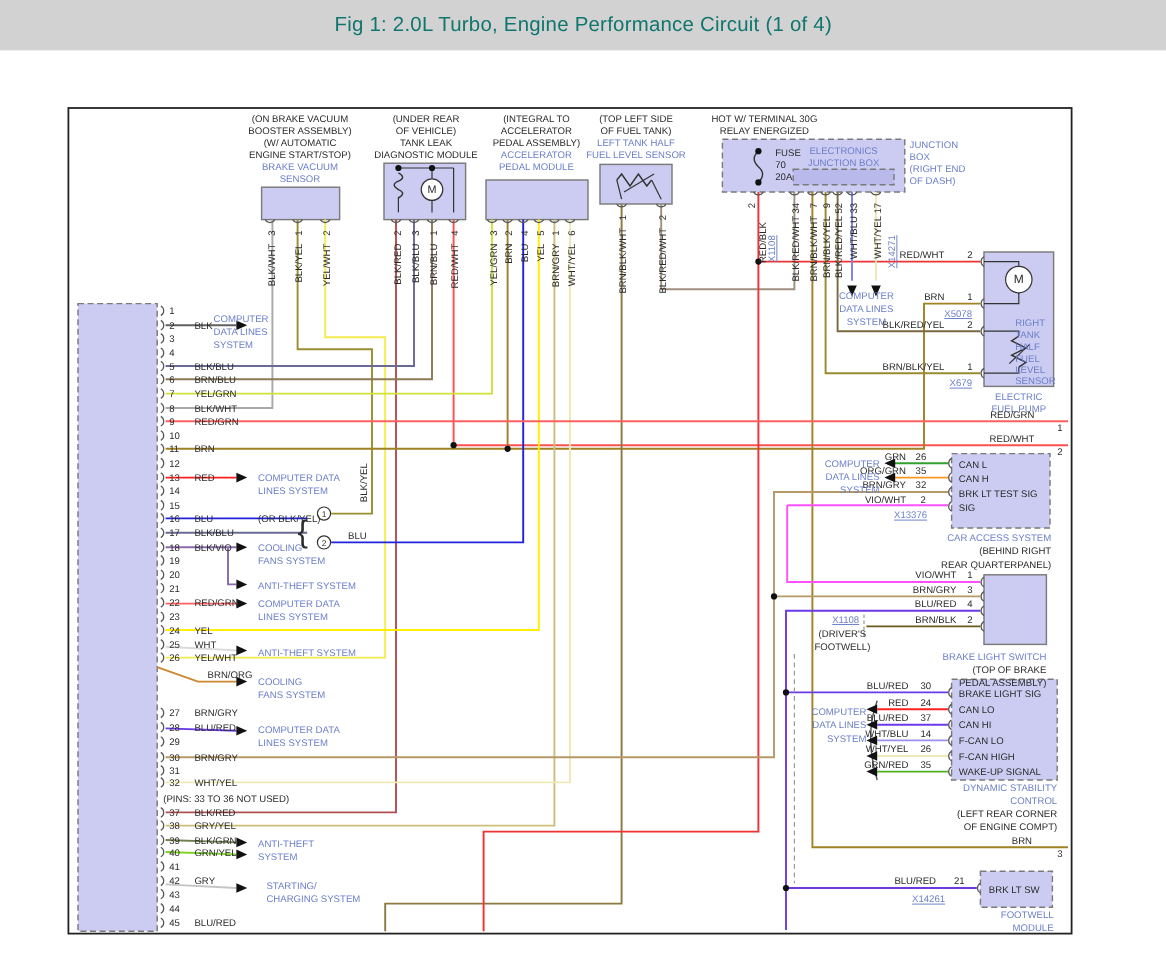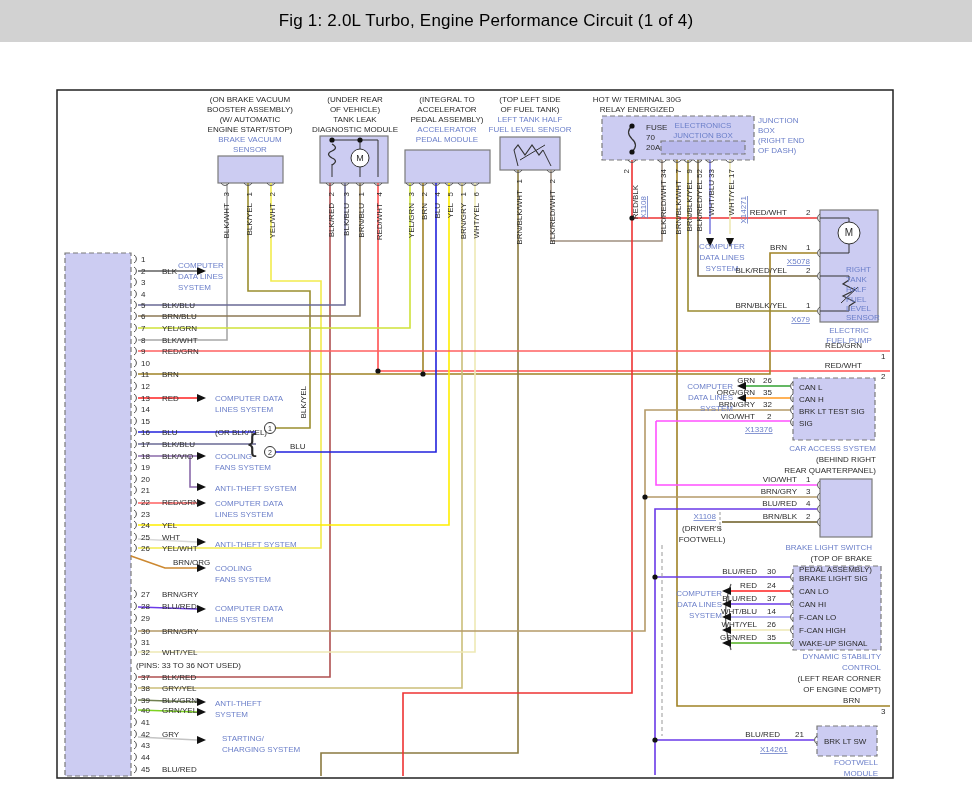--- a/index.html
+++ b/index.html
@@ -1,20 +1,20 @@
 <!DOCTYPE html>
 <html><head>
 <meta charset="utf-8">
 <style>
   html,body{margin:0;padding:0;background:#fff;}
   .stage{position:relative;width:972px;height:798px;background:#fff;overflow:hidden;
          font-family:"Liberation Sans",sans-serif;}
   .titlebar{position:absolute;left:0;top:0;width:972px;height:42px;background:#d2d2d2;
             display:flex;align-items:center;justify-content:center;}
-  .titlebar span{font-size:17px;color:#000000;letter-spacing:.2px;}
+  .titlebar span{font-size:17px;color:#0f766e;letter-spacing:.2px;}
   svg{position:absolute;left:0;top:0;}
   text{font-family:"Liberation Sans",sans-serif;}
 </style>
 </head>
 <body>
 
 <div class="stage">
   <div class="titlebar">
     <span>Fig 1: 2.0L Turbo, Engine Performance Circuit (1 of 4)</span>
   </div>

